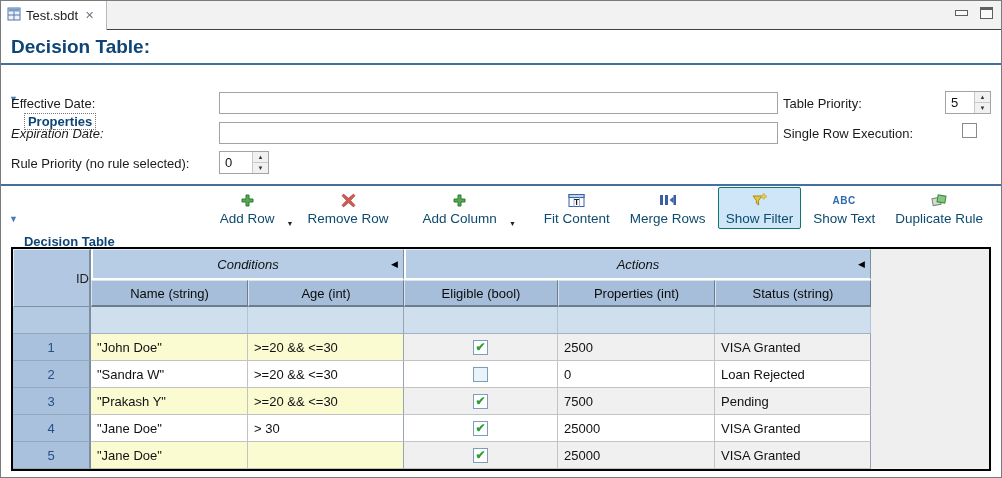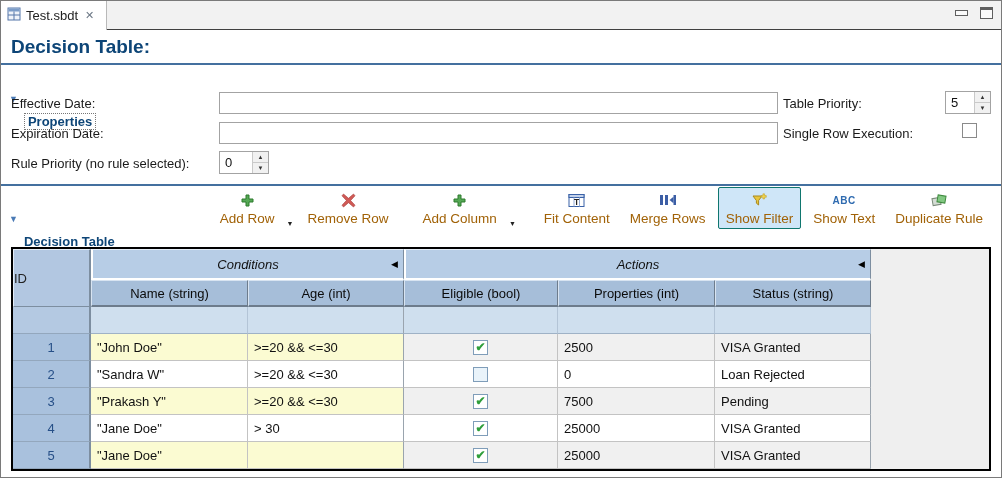--- a/index.html
+++ b/index.html
@@ -32,34 +32,34 @@
   .spin-val { flex:1; display:flex; align-items:center; padding-left:5px; font-size:13px; }
   .spin-btns { width:16px; display:flex; flex-direction:column; border-left:1px solid #c9c9c9; }
   .spin-btn { flex:1; display:flex; align-items:center; justify-content:center; font-size:6px; color:#333; background:#f1f1f1; cursor:pointer; }
   .spin-btn:first-child { border-bottom:1px solid #c9c9c9; }
   .form-checkbox { position:absolute; width:15px; height:15px; border:1px solid #8a8a8a; background:#fff; }
 
   
   .toolbar { position:absolute; left:222px; right:10px; top:186px; height:54px; display:flex; align-items:flex-start; justify-content:flex-end; gap:4px; }
   .tbtn { display:flex; flex-direction:column; align-items:center; padding:3px 7px 2px; cursor:pointer; border:1px solid transparent; }
   .tbtn .ticon { height:18px; display:flex; align-items:center; justify-content:center; }
-  .tbtn .tlabel { font-size:13.5px; color:#a16207; margin-top:2px; white-space:nowrap; }
+  .tbtn .tlabel { font-size:13.5px; color:#0c4a6e; margin-top:2px; white-space:nowrap; }
   .tbtn.active { background:#cfe6f8; border:1px solid #0f766e; border-radius:2px; }
   .drop-arrow { font-size:7px; color:#222; align-self:center; margin:18px 2px 0 0; cursor:pointer; }
   .tsep { width:1px; background:#c9c9c9; height:48px; margin:1px 5px 0; }
   .abc-glyph { color:#2f6bb0; font-weight:bold; font-size:10px; letter-spacing:0.5px; }
 
   
   .dt-wrap { position:absolute; left:10px; top:246px; width:980px; height:224px; background:#efefef; border:2px solid #000; }
   table.dt { border-collapse:separate; border-spacing:0; table-layout:fixed; }
   table.dt td { overflow:hidden; white-space:nowrap; font-size:13px; }
   .c-id { width:78px; } .c-name { width:157px; } .c-age { width:156px; }
   .c-elig { width:154px; } .c-credit { width:157px; } .c-status { width:156px; }
 
-  td.idhead { background:#b2c7e1; text-align:left; font-size:15px; color:#222;
+  td.idhead { background:#b2c7e1; text-align:right; font-size:15px; color:#222;
     border-top:1px solid #e3ecf6; border-left:1px solid #e3ecf6; border-right:2px solid #7d8ea0; border-bottom:1px solid #7d8ea0; }
   td.group { background:#b7cde6; text-align:center; font-style:italic; font-size:13.5px; position:relative;
     border-top:1px solid #e3ecf6; border-left:2px solid #fff; border-right:1px solid #7d8ea0; border-bottom:2px solid #fff; height:31px; }
   td.group .collapse { position:absolute; right:5px; top:50%; transform:translateY(-50%); font-size:9px; color:#000; font-style:normal; cursor:pointer; }
   td.colhead { background:#a6bed9; text-align:center; font-size:13.5px; color:#0b0b0b; height:27px;
     border-top:1px solid #d8e4f1; border-left:1px solid #d8e4f1; border-right:1px solid #6d7c8c; border-bottom:2px solid #6d7c8c; }
   td.fid { background:#b4c9e2; border-right:2px solid #7d8ea0; border-bottom:1px solid #93a7bd; height:27px; }
   td.filter { background:#cfdfee; border-right:1px solid #b3c4d6; border-bottom:1px solid #9fb2c6; height:27px; }
   td.rid { background:#a9c1dd; color:#264f87; text-align:center; font-size:14px; height:27px;
     border-right:2px solid #7d8ea0; border-bottom:1px solid #93a7bd; }
@@ -110,21 +110,21 @@
   <input class="text-input" style="left: 218px; top: 91px; width: 559px;" value="">
   <span class="form-label" style="left:782px; top:95px;">Table Priority:</span>
   <div class="spinner" style="left:944px; top:90px; width:46px;">
     <span class="spin-val">5</span>
     <span class="spin-btns">
       <span class="spin-btn">▲</span>
       <span class="spin-btn">▼</span>
     </span>
   </div>
 
-  <span class="form-label" style="left:10px; top:125px;">Expiration Date:</span>
+  <span class="form-label" style="left:10px; top:125px;font-style:italic;">Expiration Date:</span>
   <input class="text-input" style="left: 218px; top: 121px; width: 559px;" value="">
   <span class="form-label" style="left:782px; top:125px;">Single Row Execution:</span>
   <span class="form-checkbox" style="left:961px; top:122px;"></span>
 
   <span class="form-label" style="left:10px; top:155px;">Rule Priority (no rule selected):</span>
   <div class="spinner" style="left:218px; top:150px; width:50px;">
     <span class="spin-val">0</span>
     <span class="spin-btns">
       <span class="spin-btn">▲</span>
       <span class="spin-btn">▼</span>

